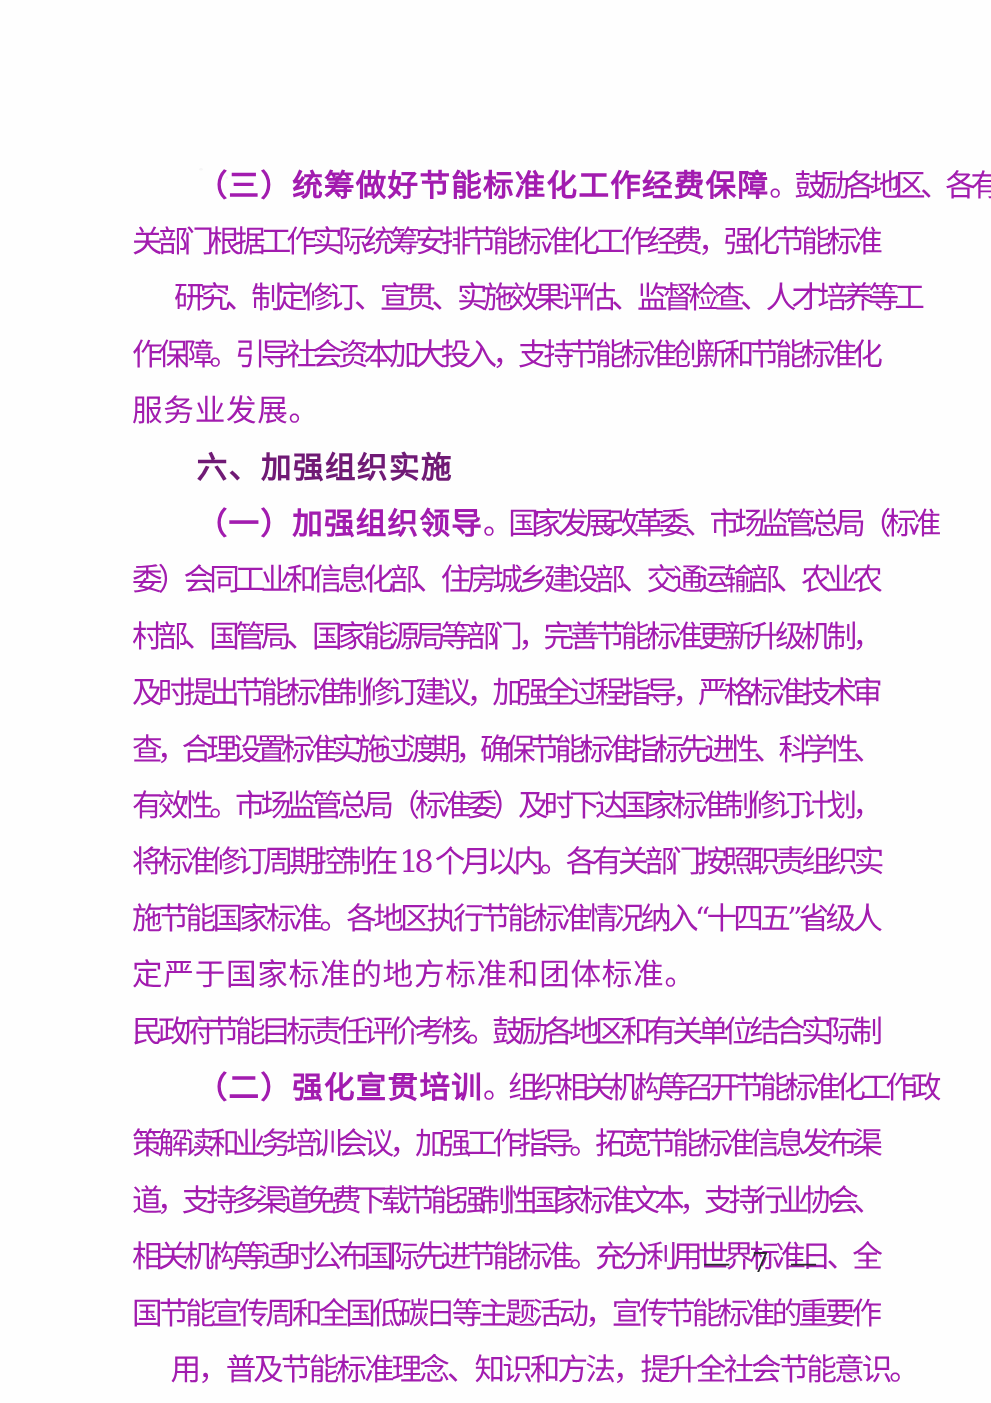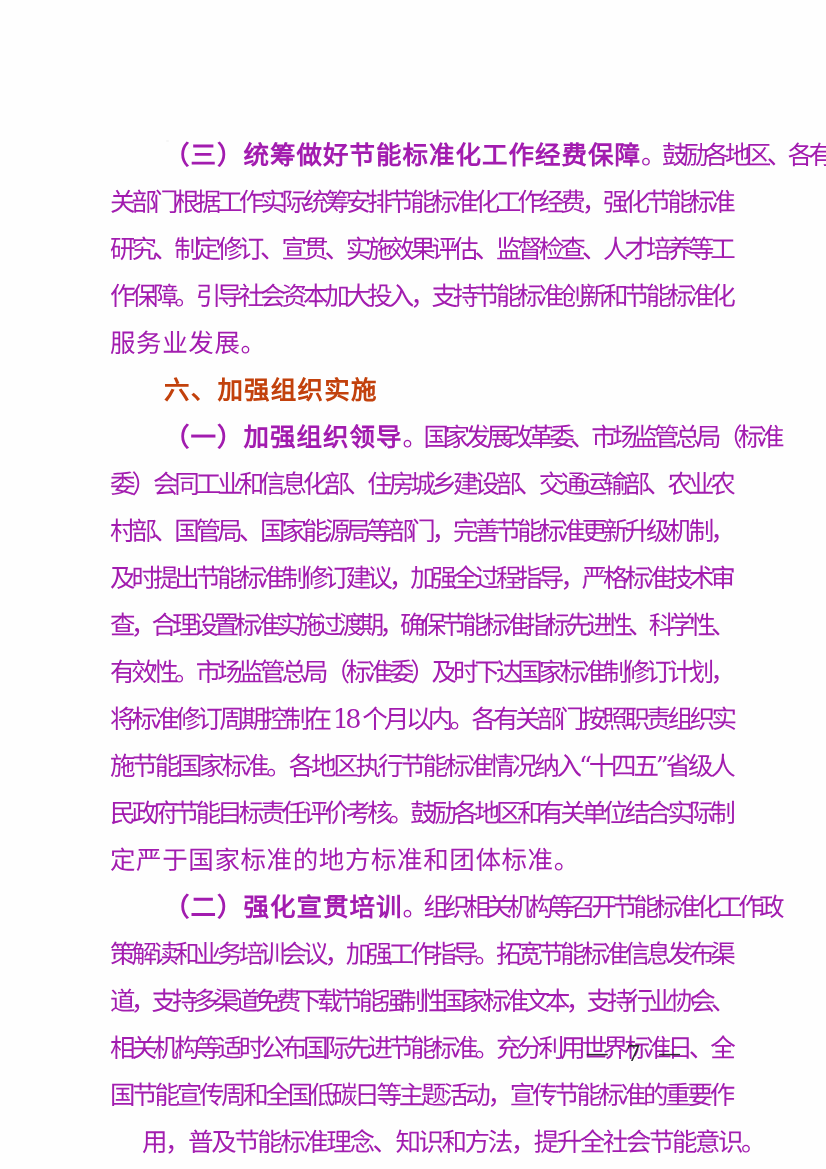--- a/index.html
+++ b/index.html
@@ -54,21 +54,21 @@
     font-weight: 700;
     letter-spacing: 1px;
   }
 
   
   .hei-bold {
     font-family: "DejaVu Sans", "Liberation Sans", sans-serif;
     font-weight: 700;
     font-size: 25.5px;
     letter-spacing: 1.2px;
-    color: #c2410c;
+    color: #701a75;
   }
 
   .indent2 {
     padding-left: 54px;
   }
 
   
   #page-footer {
     position: absolute;
     left: 0;
@@ -104,21 +104,21 @@
 <div class="speckle" style="left:188px; top:147px; width:2px; height:2px;"></div>
 
 <div id="doc-body">
 
   <div class="doc-paragraph">
 
     <div class="doc-line kai indent2" style="letter-spacing: -4.53522px;"><span class="kai-bold">（三）统筹做好节能标准化工作经费保障</span><span class="kai">。鼓励各地区、各有</span></div>
 
     <div class="doc-line kai" style="letter-spacing: -4.06127px;">关部门根据工作实际统筹安排节能标准化工作经费，强化节能标准</div>
 
-    <div class="doc-line kai" style="letter-spacing: -4.06127px;">研究、制定修订、宣贯、实施效果评估、监督检查、人才培养等工</div>
+    <div class="doc-line kai" style="letter-spacing: -4.06127px; margin-left: 35px;">研究、制定修订、宣贯、实施效果评估、监督检查、人才培养等工</div>
 
     <div class="doc-line kai" style="letter-spacing: -4.06127px;">作保障。引导社会资本加大投入，支持节能标准创新和节能标准化</div>
 
     <div class="doc-line kai">服务业发展。</div>
   </div>
 
   <div class="doc-line hei-bold indent2">六、加强组织实施</div>
 
   <div class="doc-paragraph">
 
@@ -131,23 +131,23 @@
     <div class="doc-line kai" style="letter-spacing: -4.06127px;">及时提出节能标准制修订建议，加强全过程指导，严格标准技术审</div>
 
     <div class="doc-line kai" style="letter-spacing: -4.77985px; text-align: center;">查，合理设置标准实施过渡期，确保节能标准指标先进性、科学性、</div>
 
     <div class="doc-line kai" style="letter-spacing: -4.06127px;">有效性。市场监管总局（标准委）及时下达国家标准制修订计划，</div>
 
     <div class="doc-line kai" style="letter-spacing: -3.6724px;">将标准修订周期控制在 18 个月以内。各有关部门按照职责组织实</div>
 
     <div class="doc-line kai" style="letter-spacing: -3.17065px;">施节能国家标准。各地区执行节能标准情况纳入“十四五”省级人</div>
 
+    <div class="doc-line kai">定严于国家标准的地方标准和团体标准。</div>
+
     <div class="doc-line kai" style="letter-spacing: -4.06127px;">民政府节能目标责任评价考核。鼓励各地区和有关单位结合实际制</div>
-
-    <div class="doc-line kai">定严于国家标准的地方标准和团体标准。</div>
   </div>
 
   <div class="doc-paragraph">
 
     <div class="doc-line kai indent2" style="letter-spacing: -4.53522px;"><span class="kai-bold">（二）强化宣贯培训</span><span class="kai">。组织相关机构等召开节能标准化工作政</span></div>
 
     <div class="doc-line kai" style="letter-spacing: -4.06127px;">策解读和业务培训会议，加强工作指导。拓宽节能标准信息发布渠</div>
 
     <div class="doc-line kai" style="letter-spacing: -4.77985px;">道，支持多渠道免费下载节能强制性国家标准文本，支持行业协会、</div>
 

